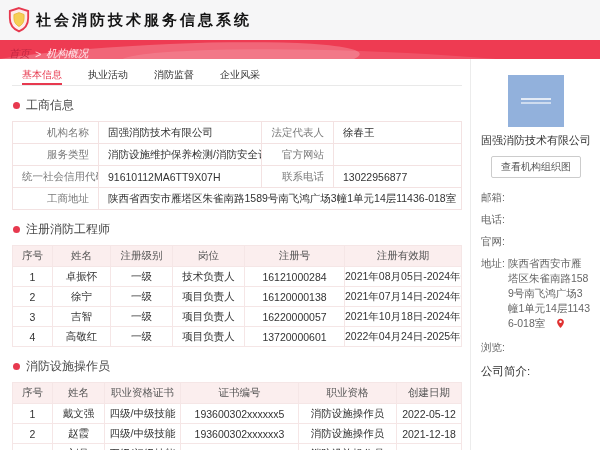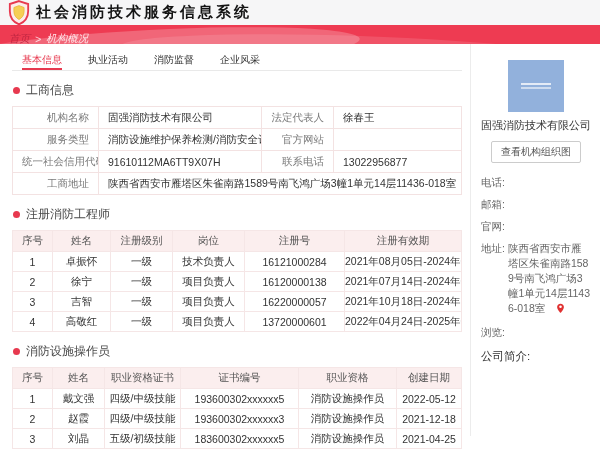--- a/index.html
+++ b/index.html
@@ -1,20 +1,20 @@
 <!DOCTYPE html>
 <html><head>
 <meta charset="utf-8">
 <style>
   * { margin:0; padding:0; box-sizing:border-box; }
   html,body { width:600px; height:450px; overflow:hidden; background:#fff;
     font-family:"Liberation Sans","DejaVu Sans",sans-serif; }
 
   
-  .app-header { height:25px; background:#f6f6f7; display:flex; align-items:center; padding-left:8px; }
+  .app-header { height:40px; background:#f6f6f7; display:flex; align-items:center; padding-left:8px; }
   .app-logo { width:22px; height:26px; flex:0 0 auto; }
   .app-title { font-size:15px; font-weight:bold; color:#141414; letter-spacing:3px; margin-left:6px; }
 
   
   .redbar { height:19px; background:#ee3b52; position:relative; overflow:hidden;font-style:italic; }
   .redbar::before { content:""; position:absolute; left:-60px; bottom:-26px; width:420px; height:40px;
     background:rgba(255,255,255,.22); border-radius:50%; transform:rotate(-3deg); }
   .redbar::after { content:""; position:absolute; left:120px; bottom:-30px; width:480px; height:38px;
     background:rgba(255,255,255,.12); border-radius:50%; transform:rotate(2deg); }
   .breadcrumb { position:relative; z-index:2; font-size:10.5px; padding:7px 0 0 9px; display:flex; gap:5px; align-items:center;}
@@ -247,24 +247,24 @@
   </div>
 
   <div class="right-col">
     <div class="logo-box">
       <span class="logo-noise"></span>
     </div>
     <div class="company-name">固强消防技术有限公司</div>
     <button class="org-btn">查看机构组织图</button>
 
     <div class="sb-field">
+      <span class="sb-label">邮箱:</span>
+    </div>
+    <div class="sb-field">
       <span class="sb-label">电话:</span>
-    </div>
-    <div class="sb-field">
-      <span class="sb-label">邮箱:</span>
     </div>
     <div class="sb-field">
       <span class="sb-label">官网:</span>
     </div>
     <div class="sb-field">
       <span class="sb-label">地址:</span>
       <span class="sb-value">
         <span>陕西省西安市雁塔区朱雀南路1589号南飞鸿广场3幢1单元14层11436-018室</span>
         <span class="pin">
           <svg viewBox="0 0 24 28" width="9" height="11">

